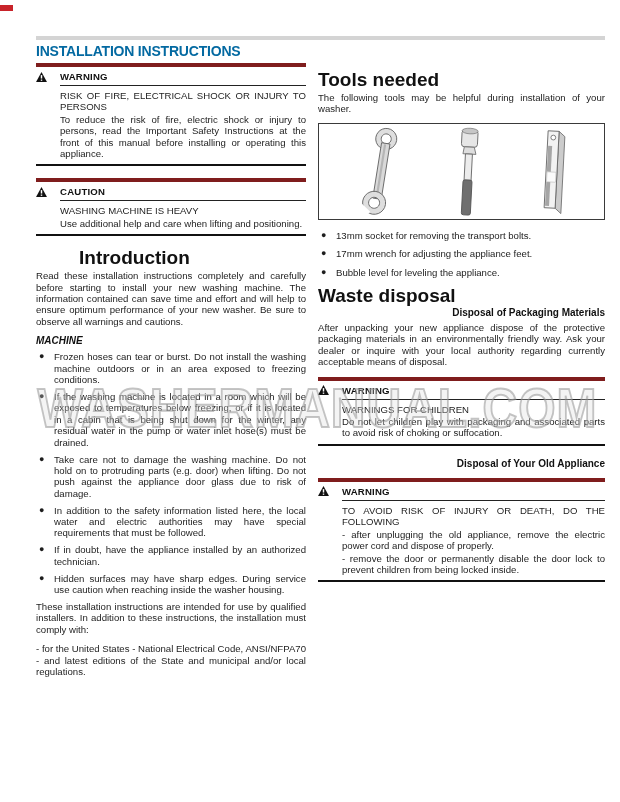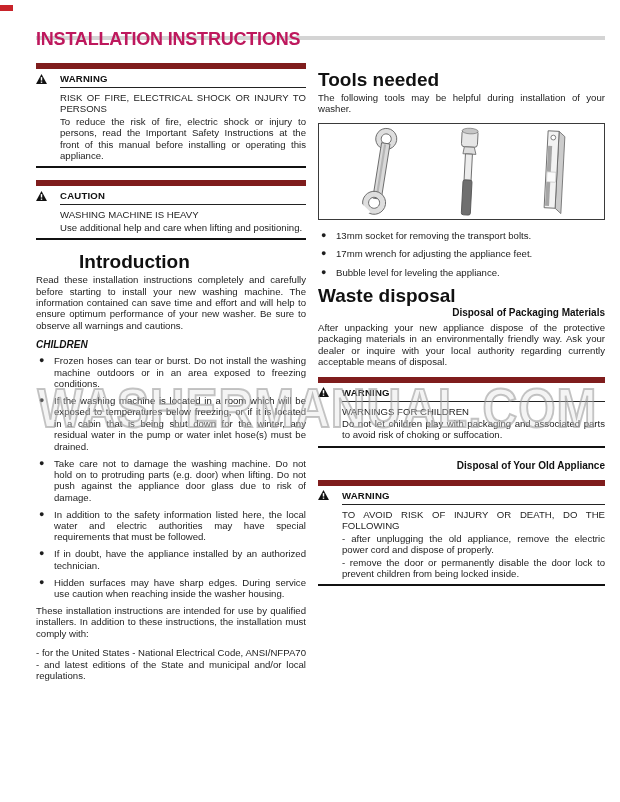--- a/index.html
+++ b/index.html
@@ -2,27 +2,27 @@
 <html><head>
 <meta charset="utf-8">
 <style>
   html,body { margin:0; padding:0; background:#ffffff; }
   .page {
     position:relative; width:620px; height:802px; background:#ffffff;
     font-family:"Liberation Sans", sans-serif; color:#1d1d1d; overflow:hidden;
   }
   .corner-mark { position:absolute; left:0; top:5px; width:13px; height:6px; background:#c8232a; }
   .graybar { position:absolute; left:36px; top:36px; width:569px; height:4px; background:#d4d4d4; }
-  .title { position:absolute; left:36px; top:29px; margin:0; font-size:18px; font-weight:bold; letter-spacing:-0.2px; color:#be185d; }
+  .title { position:absolute; left:36px; top:43px; margin:0; font-size:14px; font-weight:bold; letter-spacing:-0.2px; color:#0369a1; }
 
   .col { position:absolute; }
   .col-left  { left:36px;  top:63px; width:270px; }
   .col-right { left:318px; top:72px; width:287px; }
 
-  .warnbox { border-top:6px solid #7f1d1d; border-bottom:2px solid #111; padding:3px 0 5px 0; }
+  .warnbox { border-top:4px solid #7f1d1d; border-bottom:2px solid #111; padding:3px 0 5px 0; }
   .warnhead { display:flex; align-items:center; height:13px; }
   .warnicon { width:24px; flex:none; display:flex; align-items:center; }
   .warnlabel { font-size:9.6px; font-weight:bold; letter-spacing:0.2px; color:#111; }
   .warnrule { margin:2px 0 4px 24px; border-top:1px solid #222; height:0; }
   .warnsub  { margin:0 0 1px 24px; font-size:9.6px; line-height:11.4px; text-align:justify; }
   .warnbody { margin:0 0 0 24px; font-size:9.6px; line-height:11.4px; text-align:justify; }
   .warnbody.follow { margin-top:1px; }
 
   .mt12 { margin-top:12px; }
 
@@ -90,21 +90,21 @@
         </span>
         <span class="warnlabel">CAUTION</span>
       </div>
       <div class="warnrule"></div>
       <p class="warnsub">WASHING MACHINE IS HEAVY</p>
       <p class="warnbody">Use additional help and care when lifting and positioning.</p>
     </section>
 
     <h2 class="heading intro">Introduction</h2>
     <p class="body">Read these installation instructions completely and carefully before starting to install your new washing machine. The information contained can save time and effort and will help to ensure optimum performance of your new washer. Be sure to observe all warnings and cautions.</p>
-    <p class="notices">CHILDREN</p>
+    <p class="notices">MACHINE</p>
 
     <div class="bullet">
       <span class="dot">●</span>
       <span class="btxt">Frozen hoses can tear or burst. Do not install the washing machine outdoors or in an area exposed to freezing conditions.</span>
     </div>
     <div class="bullet">
       <span class="dot">●</span>
       <span class="btxt">If the washing machine is located in a room which will be exposed to temperatures below freezing, or if it is located in a cabin that is being shut down for the winter, any residual water in the pump or water inlet hose(s) must be drained.</span>
     </div>
     <div class="bullet">

